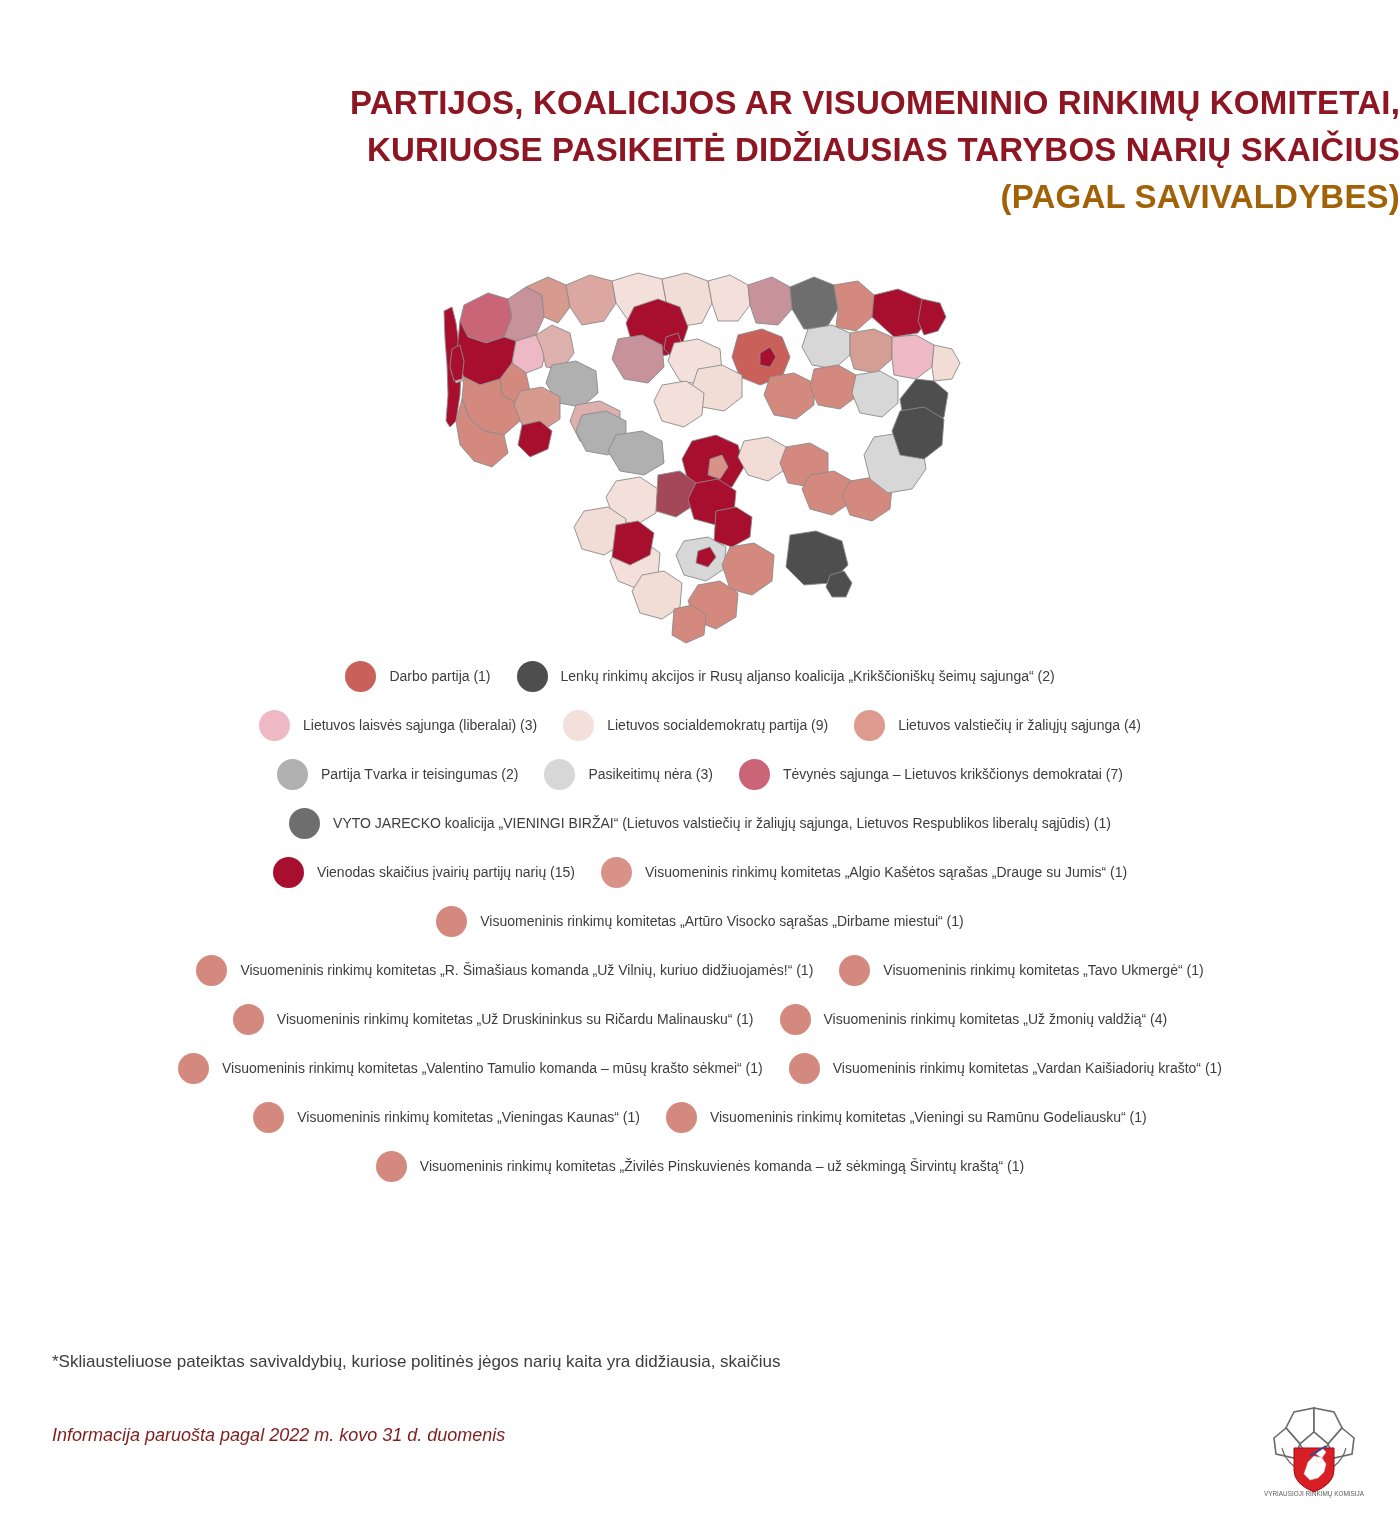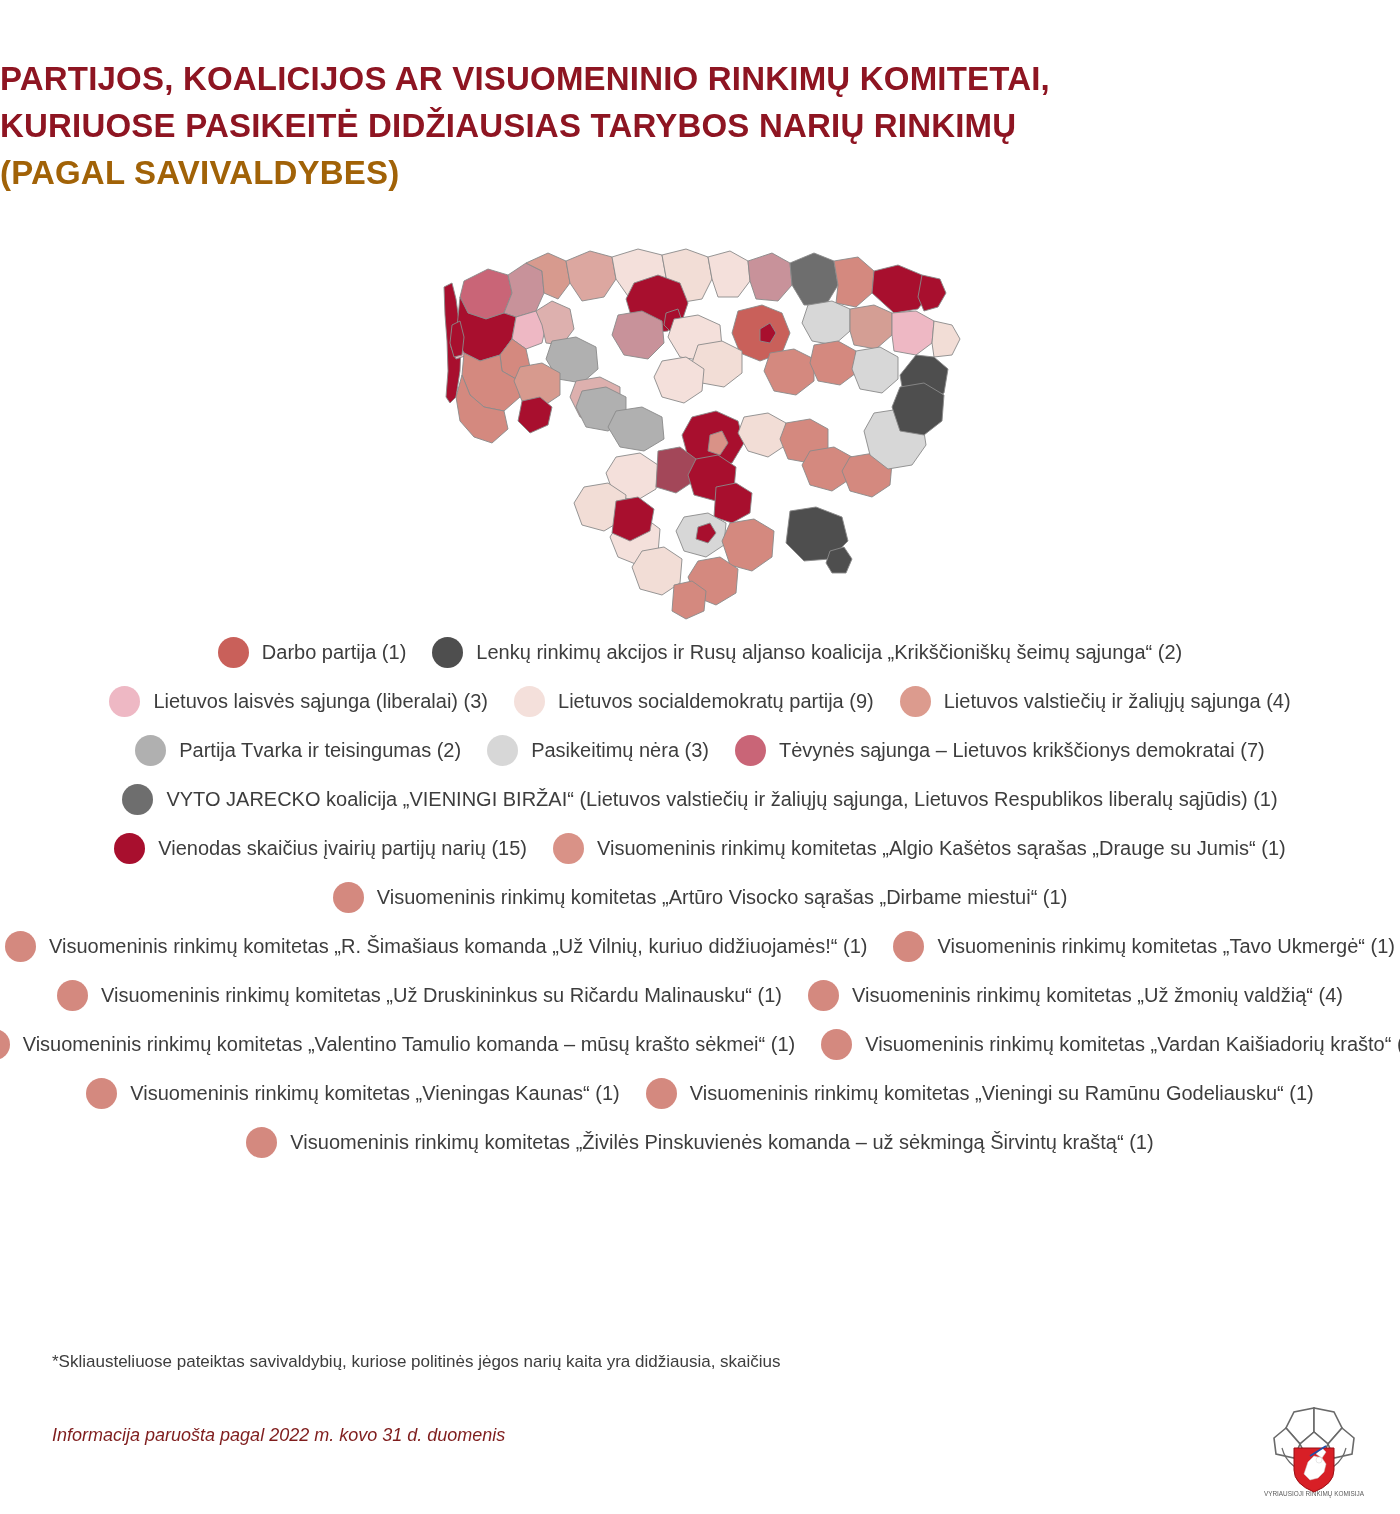--- a/index.html
+++ b/index.html
@@ -12,22 +12,22 @@
     width: 1400px;
     height: 1514px;
     position: relative;
     font-family: "Liberation Sans", sans-serif;
     color: #3b3b3b;
     overflow: hidden;
   }
 
   
   .title-block {
-    padding-top: 56px;
-    text-align: left;
+    padding-top: 80px;
+    text-align: right;
   }
   .title-line {
     font-size: 33px;
     font-weight: bold;
     letter-spacing: 0.2px;
     color: #8e1522;
     line-height: 1.42;
     white-space: nowrap;
   }
 
@@ -61,21 +61,21 @@
     align-items: center;
     gap: 13px;
     white-space: nowrap;
   }
   .legend-dot {
     width: 31px; height: 31px;
     border-radius: 50%;
     flex: 0 0 auto;
   }
   .legend-label {
-    font-size: 20px;
+    font-size: 14px;
     color: #3d3d3d;
     line-height: 1.2;
   }
 
   
   .footnote {
     position: absolute;
     left: 52px;
     top: 1352px;
     font-size: 17px;
@@ -97,21 +97,21 @@
     top: 1398px;
     width: 108px;
     height: 104px;
   }
 </style>
 </head>
 <body>
 
 <div class="title-block">
   <div class="title-line" style="color: rgb(142, 21, 34);">PARTIJOS, KOALICIJOS AR VISUOMENINIO RINKIMŲ KOMITETAI,</div>
-  <div class="title-line" style="color: rgb(142, 21, 34);">KURIUOSE PASIKEITĖ DIDŽIAUSIAS TARYBOS NARIŲ RINKIMŲ</div>
+  <div class="title-line" style="color: rgb(142, 21, 34);">KURIUOSE PASIKEITĖ DIDŽIAUSIAS TARYBOS NARIŲ SKAIČIUS</div>
   <div class="title-line" style="color: #a16207;">(PAGAL SAVIVALDYBES)</div>
 </div>
 
 <div class="map-wrap">
   <svg class="map-svg" width="540" height="400" viewBox="0 0 540 400" xmlns="http://www.w3.org/2000/svg">
     <g>
 
       <path fill="#a80f2e" d="M14,66 L22,62 L26,78 L29,100 L31,124 L30,150 L26,176 L20,182 L16,176 L18,150 L17,120 L15,94 Z"></path>
       <path fill="#eeb8c4" d="M22,108 L34,104 L40,116 L38,134 L26,138 L21,126 Z"></path>
       <path fill="#c96577" d="M34,60 L58,48 L78,54 L82,72 L74,92 L56,98 L38,92 L30,76 Z"></path>

